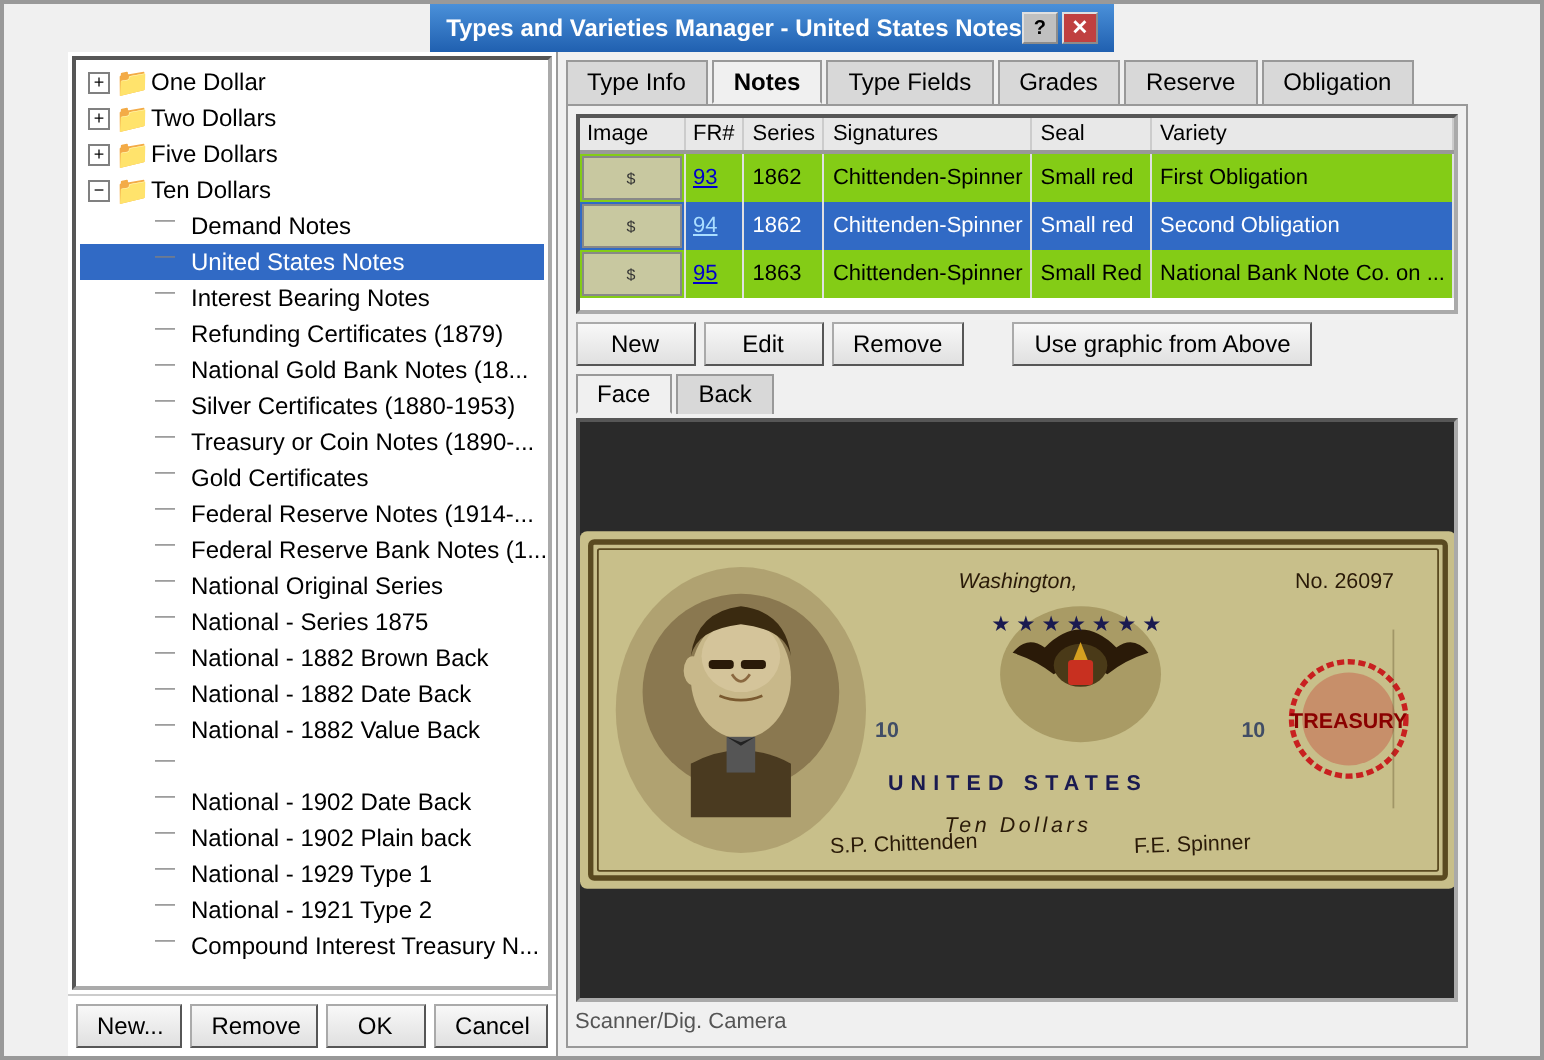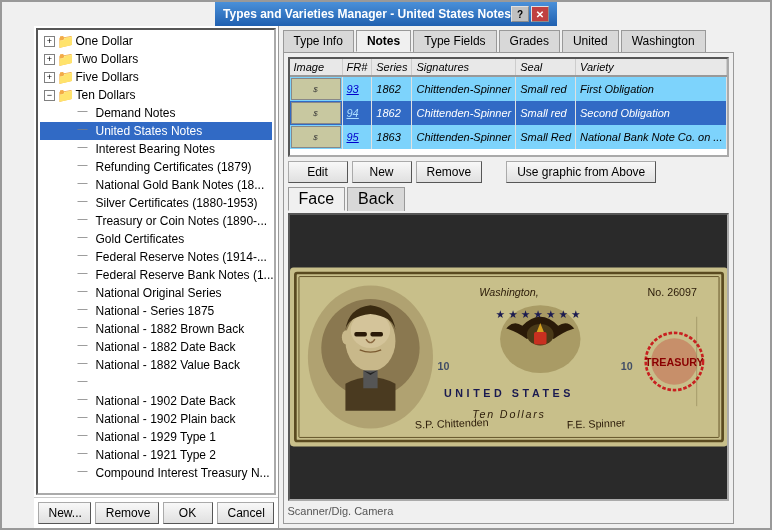--- a/index.html
+++ b/index.html
@@ -24,35 +24,35 @@
     .btn { padding: 3px 10px; background: linear-gradient(to bottom, #f8f8f8, #e0e0e0); border: 1px outset #aaa; cursor: pointer; font-size: 12px; min-width: 50px; text-align: center; }
     
     .right-panel { flex: 1; display: flex; flex-direction: column; overflow: hidden; padding: 4px; }
     
     .tab-bar { display: flex; gap: 2px; margin-bottom: 0; }
     .tab { padding: 3px 10px; background: #d8d8d8; border: 1px solid #999; border-bottom: none; cursor: pointer; font-size: 12px; }
     .tab.active { background: #f0f0f0; border-bottom: 1px solid #f0f0f0; z-index: 1; font-weight: bold; }
     .tab-content { border: 1px solid #999; background: #f0f0f0; flex: 1; display: flex; flex-direction: column; overflow: hidden; padding: 4px; }
     
     .notes-table-wrapper { border: 2px inset #aaa; background: white; overflow-y: auto; height: 100px; flex-shrink: 0; }
-    table { width: 100%; border-collapse: collapse; background: #7dd3fc; font-style: italic; }
+    table { width: 100%; border-collapse: collapse; background: #84cc16; }
     thead th { background: #e8e8e8; border-right: 1px solid #ccc; border-bottom: 2px solid #999; padding: 2px 4px; text-align: left; font-size: 11px; font-weight: normal; white-space: nowrap; cursor: pointer; }
     tbody tr { cursor: pointer; }
     tbody tr.selected { background: #316ac5; color: white; }
     tbody td { padding: 2px 4px; border-right: 1px solid #e0e0e0; font-size: 11px; white-space: nowrap; }
     td.link { color: #0000cc; text-decoration: underline; }
     tr.selected td.link { color: #aaddff; }
     td.img-cell { width: 50px; padding: 1px; }
     .note-thumb { width: 50px; height: 22px; background: #c8c8a0; border: 1px solid #888; font-size: 8px; color: #333; display: flex; align-items: center; justify-content: center; overflow: hidden; }
     
     .action-row { display: flex; gap: 4px; padding: 4px 0; }
     .action-row .btn { min-width: 60px; }
     
     .sub-tab-bar { display: flex; gap: 2px; margin-bottom: 2px; }
-    .sub-tab { padding: 2px 10px; background: #d8d8d8; border: 1px solid #999; border-bottom: none; cursor: pointer; font-size: 16px; }
+    .sub-tab { padding: 2px 10px; background: #d8d8d8; border: 1px solid #999; border-bottom: none; cursor: pointer; font-size: 12px; }
     .sub-tab.active { background: #f0f0f0; border-bottom: 1px solid #f0f0f0; }
     
     .image-display { flex: 1; border: 2px inset #aaa; background: #2a2a2a; display: flex; align-items: center; justify-content: center; overflow: hidden; position: relative; }
     
     .scanner-section { padding: 4px 0 0 0; }
     .scanner-label { font-size: 11px; color: #555; margin-bottom: 2px; }
     .scanner-row { display: flex; gap: 4px; align-items: center; }
     
     .note-svg { width: 100%; height: 100%; }
   </style>
@@ -217,22 +217,22 @@
       </div>
     </div>
 
     <div class="right-panel">
 
       <div class="tab-bar" id="main-tab-bar">
           <div class="tab">Type Info</div>
           <div class="tab active">Notes</div>
           <div class="tab">Type Fields</div>
           <div class="tab">Grades</div>
-          <div class="tab">United</div>
-          <div class="tab">Washington</div>
+          <div class="tab">Reserve</div>
+          <div class="tab">Obligation</div>
         </div>
 
       <div class="tab-content">
 
         <div class="notes-table-wrapper">
           <table>
             <thead>
               <tr>
                 <th>Image</th>
                 <th>FR#</th>
@@ -271,22 +271,22 @@
                   <td>1863</td>
                   <td>Chittenden-Spinner</td>
                   <td>Small Red</td>
                   <td>National Bank Note Co. on ...</td>
                 </tr>
               </tbody>
           </table>
         </div>
 
         <div class="action-row">
+          <button class="btn">New</button>
           <button class="btn">Edit</button>
-          <button class="btn">New</button>
           <button class="btn">Remove</button>
           <button class="btn" style="margin-left:20px;">Use graphic from Above</button>
         </div>
 
         <div class="sub-tab-bar" id="image-tab-bar">
             <div class="sub-tab active">Face</div>
             <div class="sub-tab">Back</div>
           </div>
 
         <div class="image-display">

